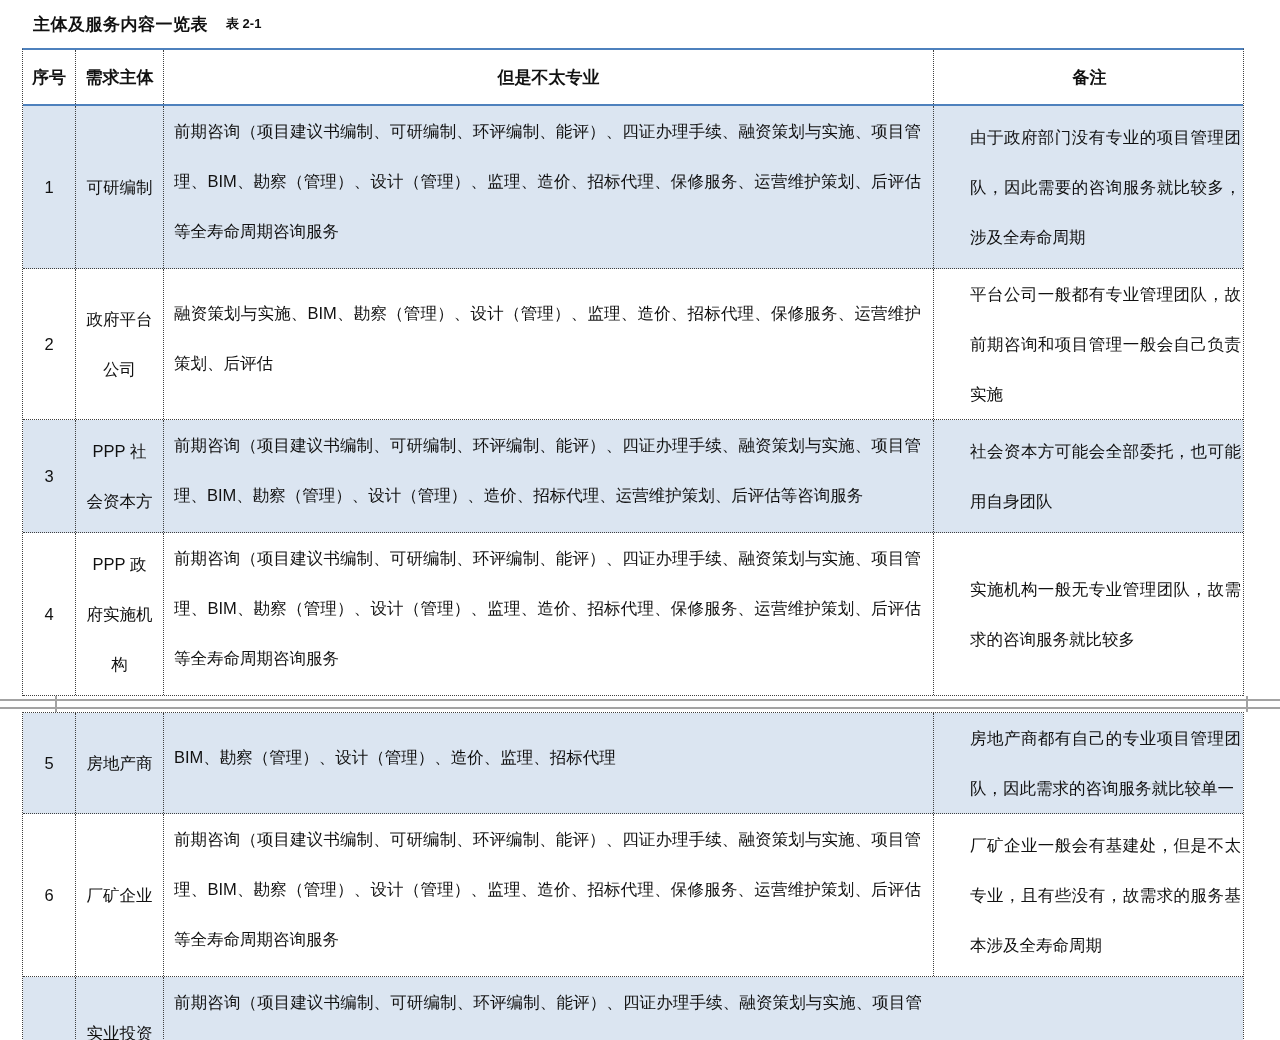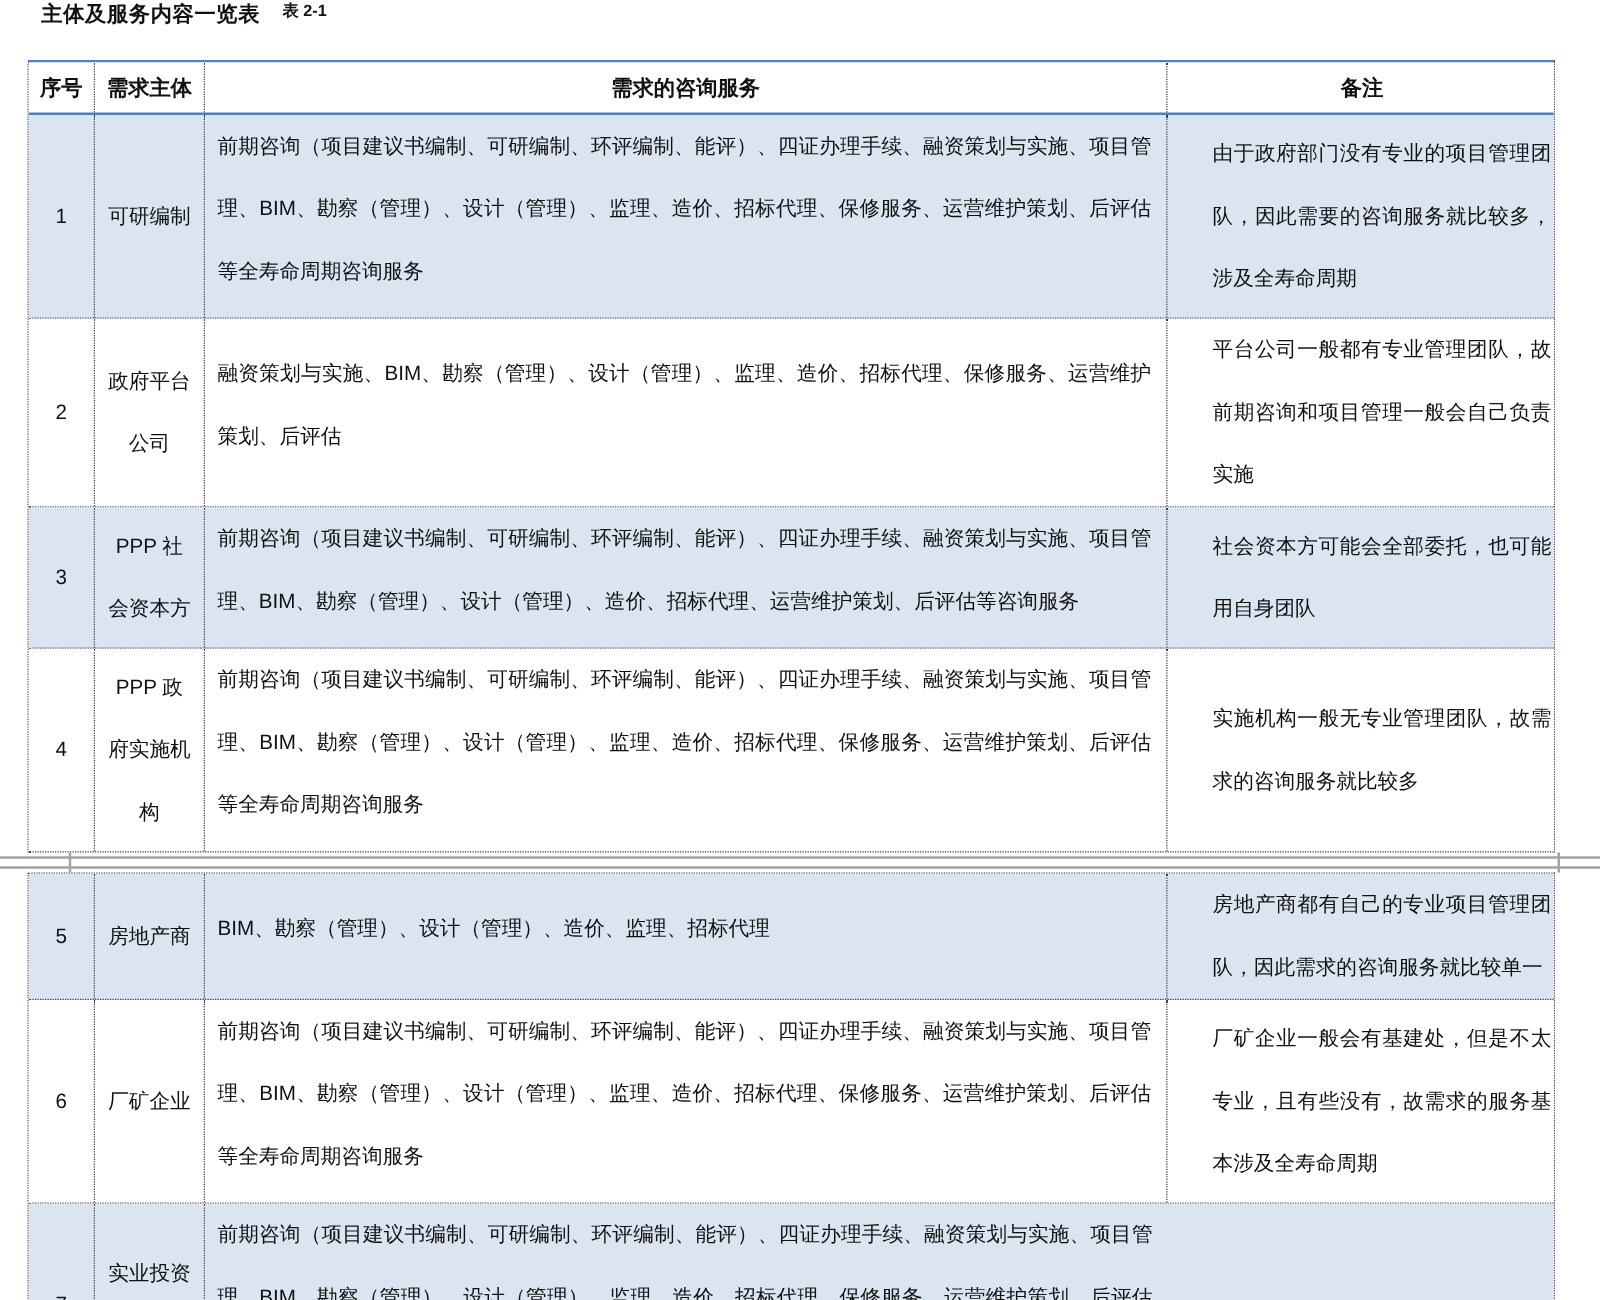--- a/index.html
+++ b/index.html
@@ -8,29 +8,29 @@
     --dot:#404040;
     --pb-gray:#a3a3a3;
     --ink:#111;
   }
   *{margin:0;padding:0;box-sizing:border-box;}
   html,body{width:1280px;height:1040px;overflow:hidden;background:#fff;}
   body{font-family:"Liberation Sans",sans-serif;color:var(--ink);}
 
   .doc{width:1280px;height:1040px;background:#fff;position:relative;}
 
-  .title-row{height:48px;display:flex;align-items:flex-start;padding-left:33px;gap:18px;}
+  .title-row{height:48px;display:flex;align-items:center;padding-left:33px;gap:18px;}
   .doc-title{font-size:17px;font-weight:700;letter-spacing:.5px;}
   .table-label{font-size:13px;font-weight:700;}
 
   .tbl{margin-left:22px;width:1222px;border-left:1px dotted var(--dot);border-right:1px dotted var(--dot);}
   .tbl.part1{border-top:2px solid var(--accent-border);}
   .tbl.part2{border-top:1px dotted var(--dot);border-bottom:2px solid var(--accent-border);}
 
-  .thead{display:grid;grid-template-columns:53px 88px 770px 311px;height:42px;border-bottom:2px solid var(--accent-border);background:#fff;}
+  .thead{display:grid;grid-template-columns:53px 88px 770px 311px;height:56px;border-bottom:2px solid var(--accent-border);background:#fff;}
   .thead .hcell{display:flex;align-items:center;justify-content:center;font-size:17px;font-weight:700;border-right:1px dotted var(--dot);}
   .thead .hcell:last-child{border-right:none;}
 
   .trow{display:grid;grid-template-columns:53px 88px 770px 311px;border-bottom:1px dotted var(--dot);background:#fff;}
   .rows-host .trow:last-child{border-bottom:none;}
   .tbl.part1 .rows-host .trow:last-child{border-bottom:1px dotted var(--dot);}
   .trow.shaded{background:var(--row-shading);}
 
   .cell{display:flex;align-items:center;border-right:1px dotted var(--dot);font-size:16.5px;line-height:50px;}
   .cell:last-child{border-right:none;}
@@ -56,21 +56,21 @@
 
   <div class="title-row">
     <span class="doc-title">主体及服务内容一览表</span>
     <span class="table-label">表 2-1</span>
   </div>
 
   <div class="tbl part1">
     <div class="thead">
       <div class="hcell">序号</div>
       <div class="hcell">需求主体</div>
-      <div class="hcell">需求的咨询服务</div>
+      <div class="hcell">但是不太专业</div>
       <div class="hcell">备注</div>
     </div>
     <div class="rows-host">
   <div class="trow shaded">
     <div class="cell c-no">
             <span>1</span>
           </div>
     <div class="cell c-subject">
             <span>可研编制</span>
           </div>

